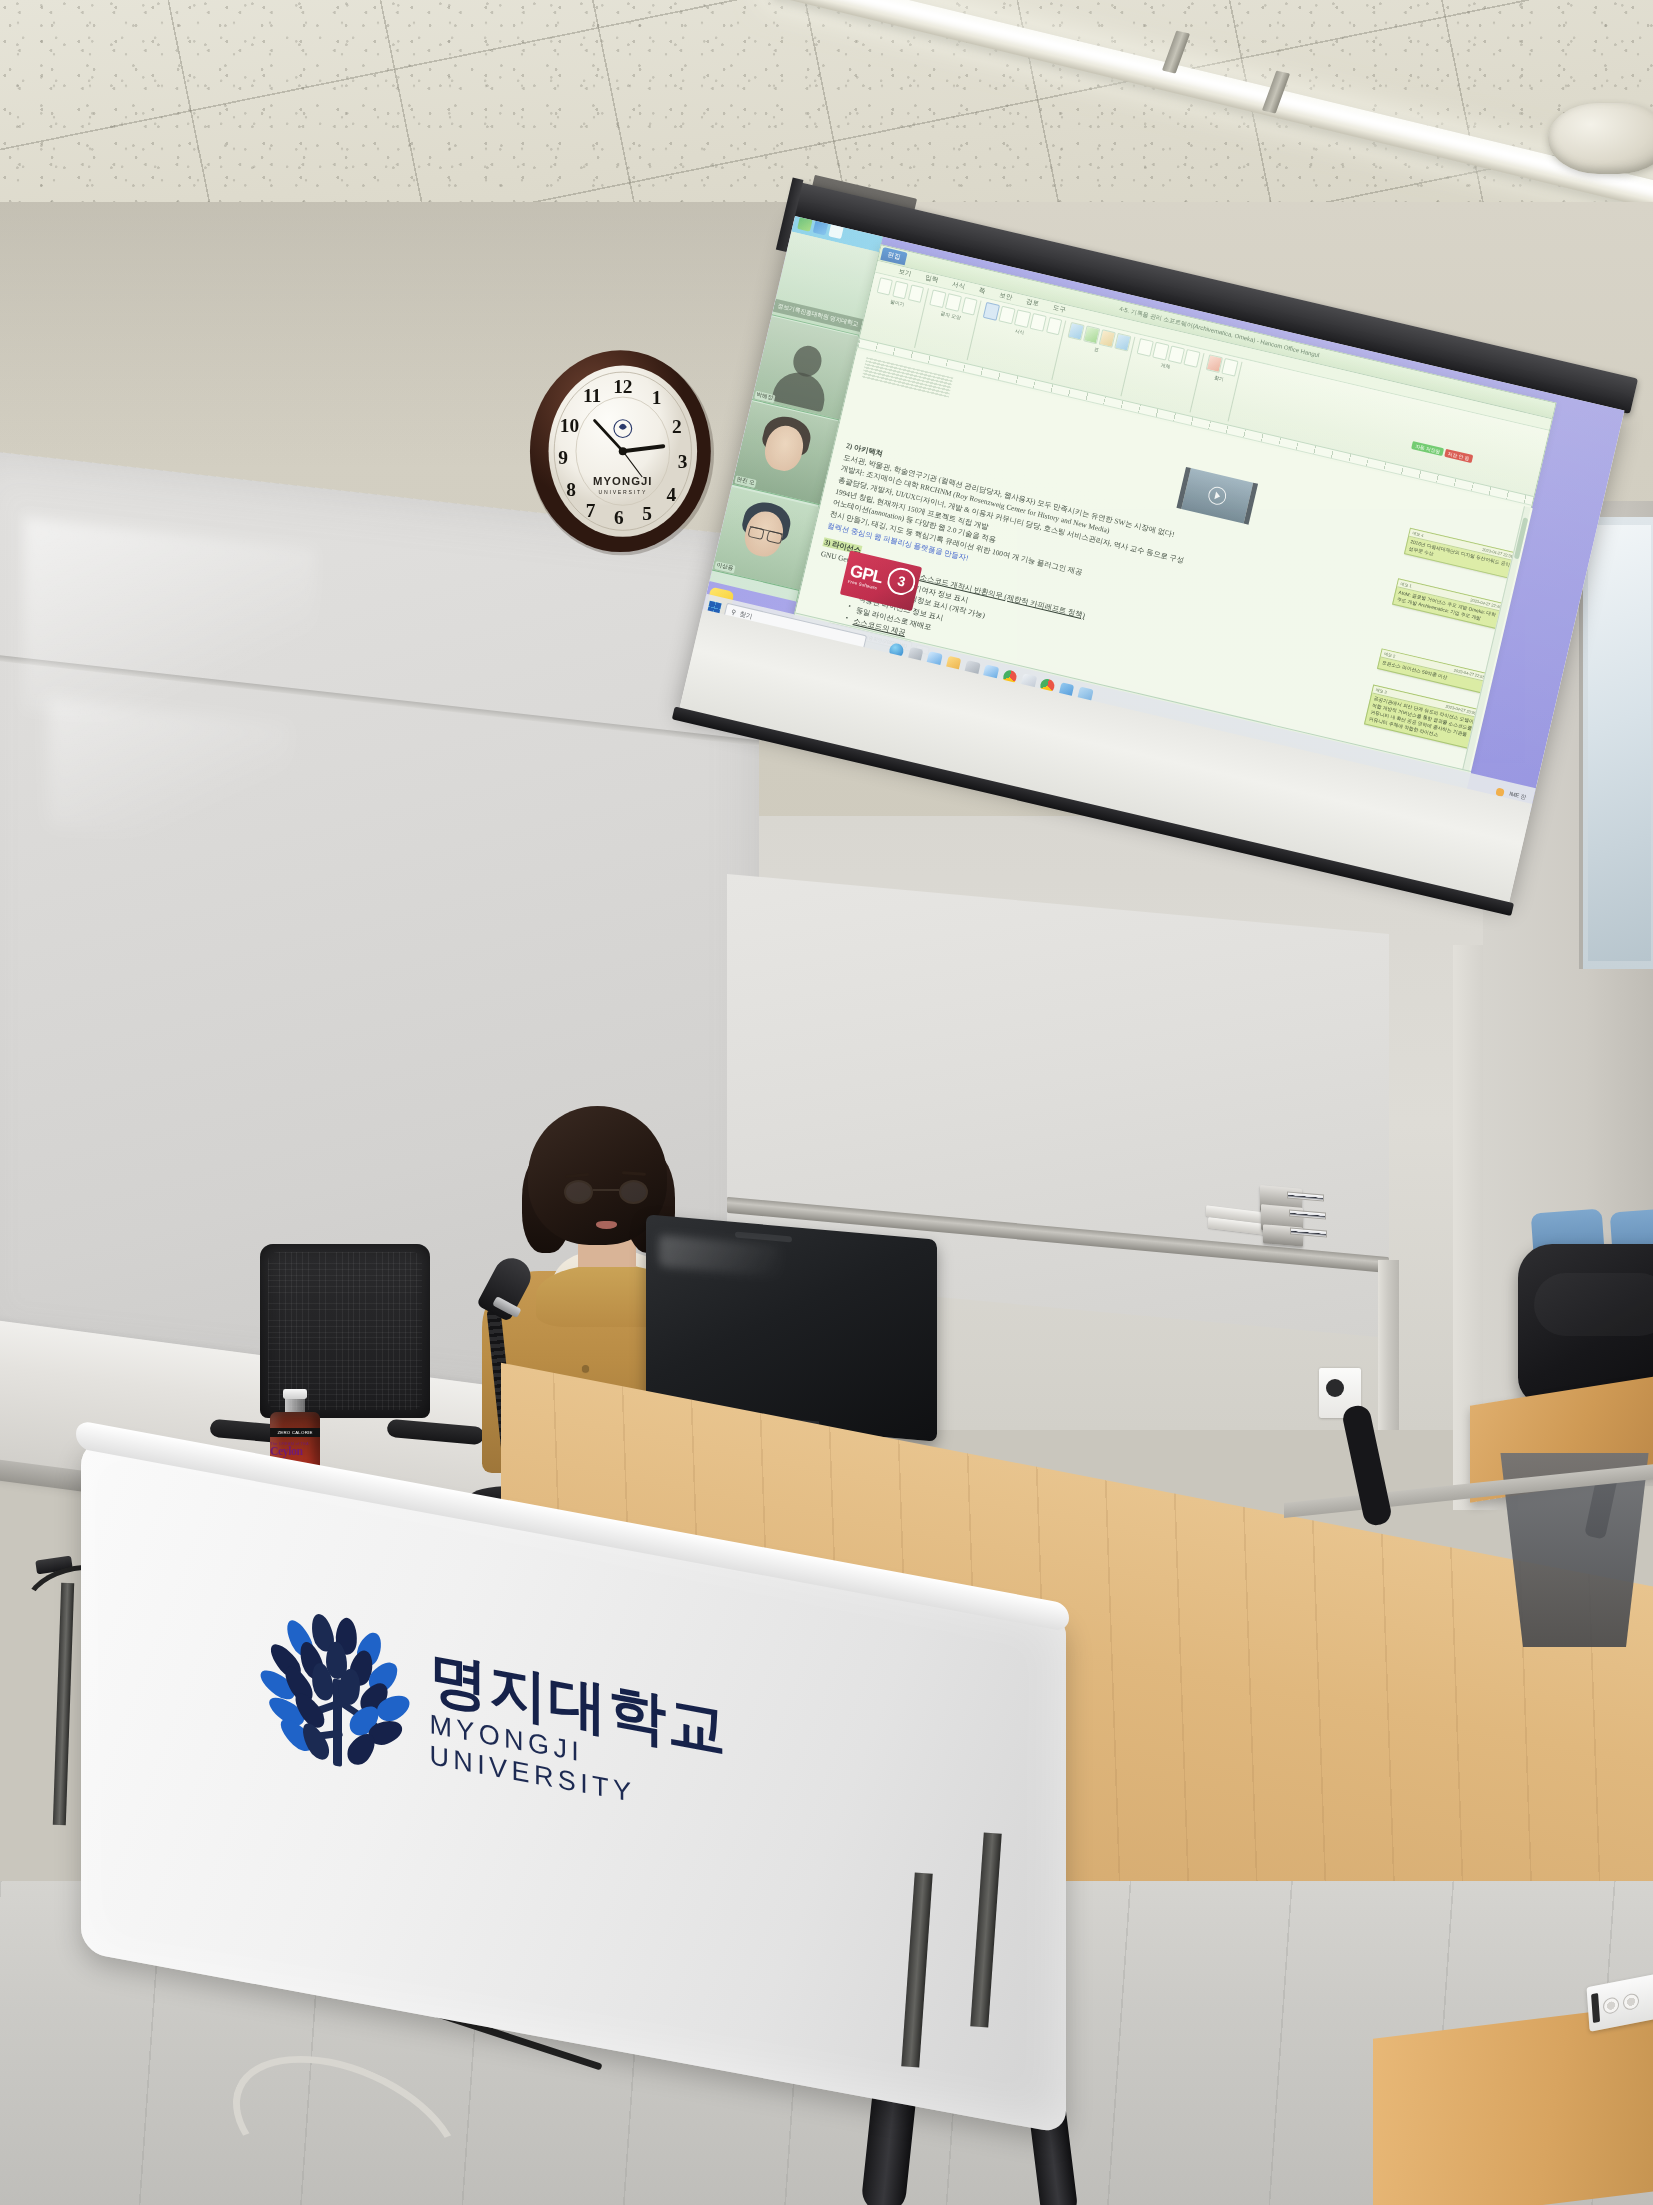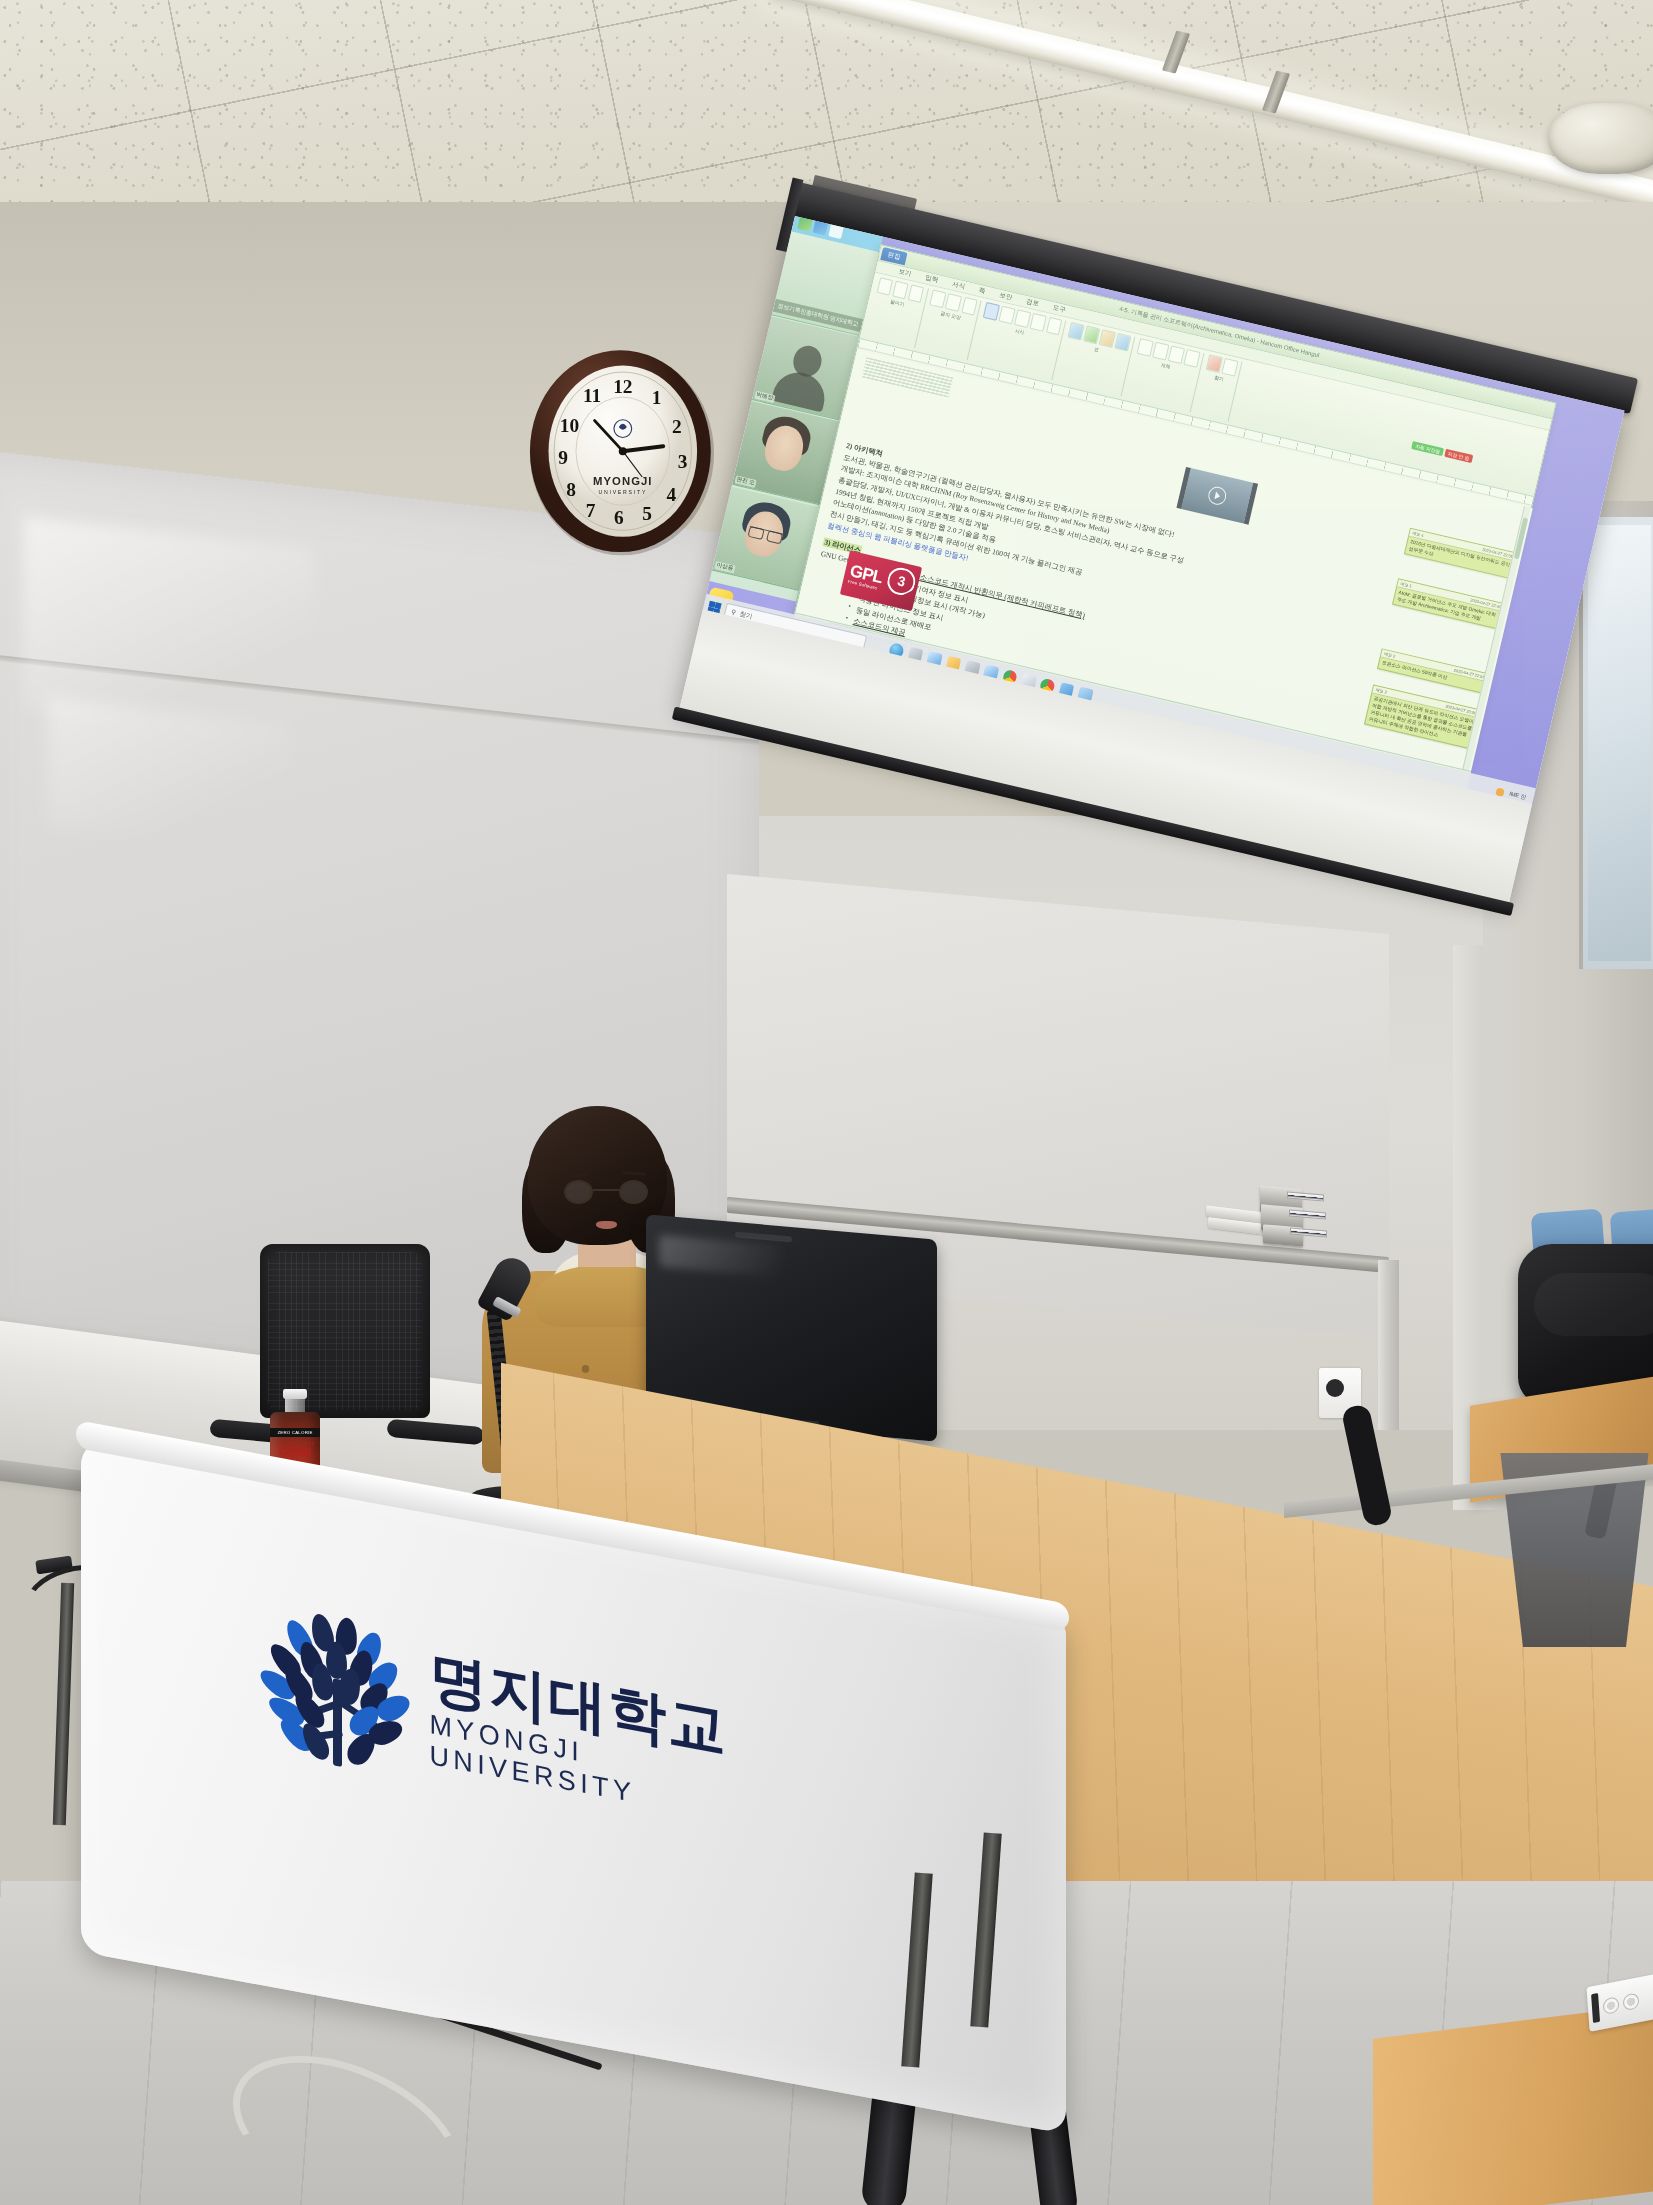--- a/index.html
+++ b/index.html
@@ -617,21 +617,21 @@
     border-radius:6.5px 6.5px 7.3px 7.3px;
     box-shadow:inset -6.5px 0 9.7px rgba(0,0,0,.35), inset 6.5px 0 8px rgba(255,255,255,.12);
   }
   .bot-zerocal {
     position:absolute; left:4px; top:37px; width:50px; height:9px;
     background:#131313; color:#fff; font-size:4.4px;
     display:flex;align-items:center;justify-content:center; letter-spacing:0.2px;
   }
   .bot-brand {
     position:absolute; left:4px; top:50px; width:50px;
-    text-align:center; color:#b91c1c;
+    text-align:left; color:#701a75;
   }
   .bot-brand .t1 { font-size:4px; letter-spacing:0.2px; opacity:.9; }
   .bot-brand .t2 { font-size:11.7px; font-weight:bold; line-height:1; letter-spacing:-0.4px;
                    font-family:"Liberation Serif", serif; }
   .bot-brand .t3 { font-size:10px; font-weight:bold; line-height:1;
                    font-family:"Liberation Serif", serif; }
   .bot-zero {
     position:absolute; left:13.7px; top:90px; width:31px; height:10.5px;
     background:#141414; color:#fff; font-size:6.1px; font-weight:bold;
     display:flex;align-items:center;justify-content:center; border-radius:1.6px;

